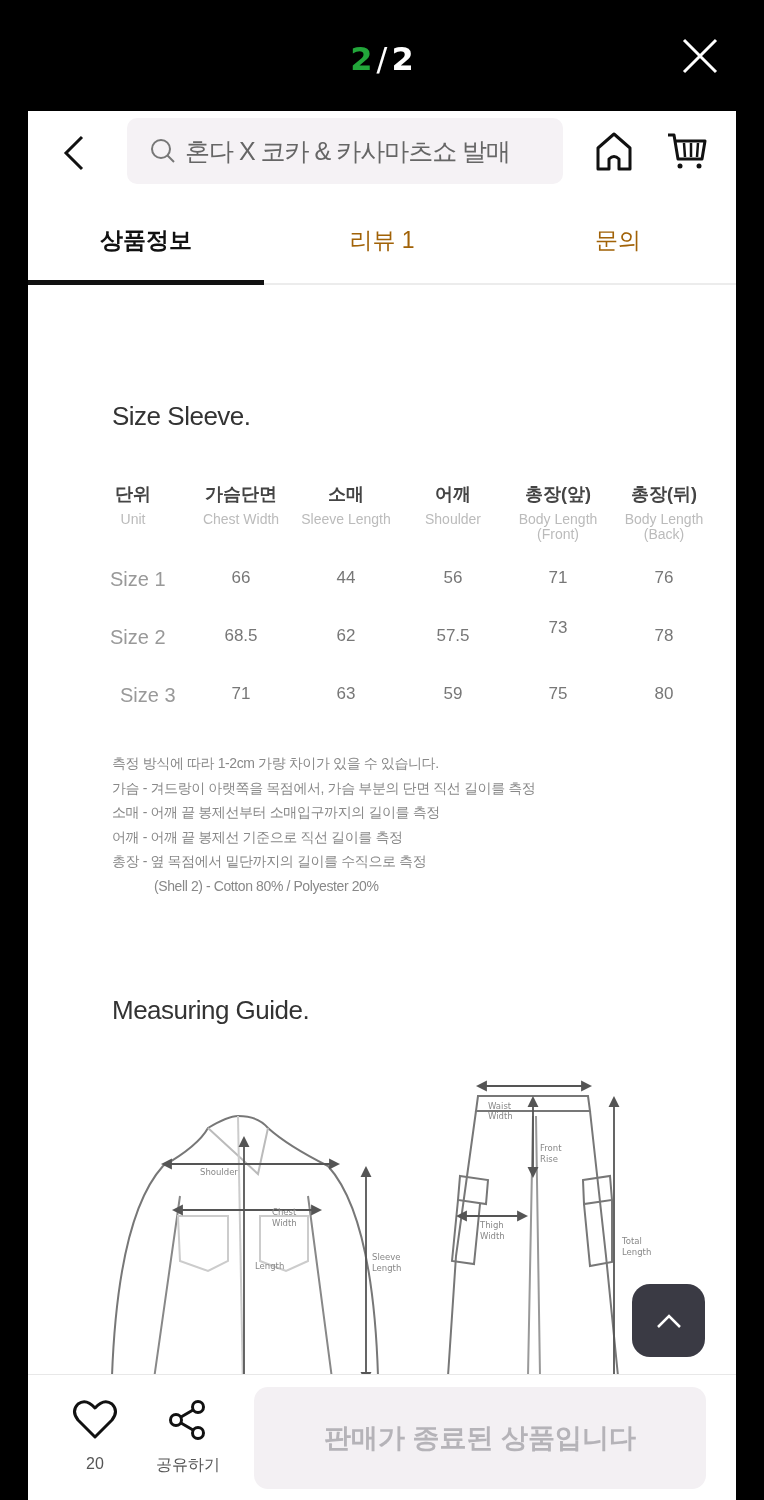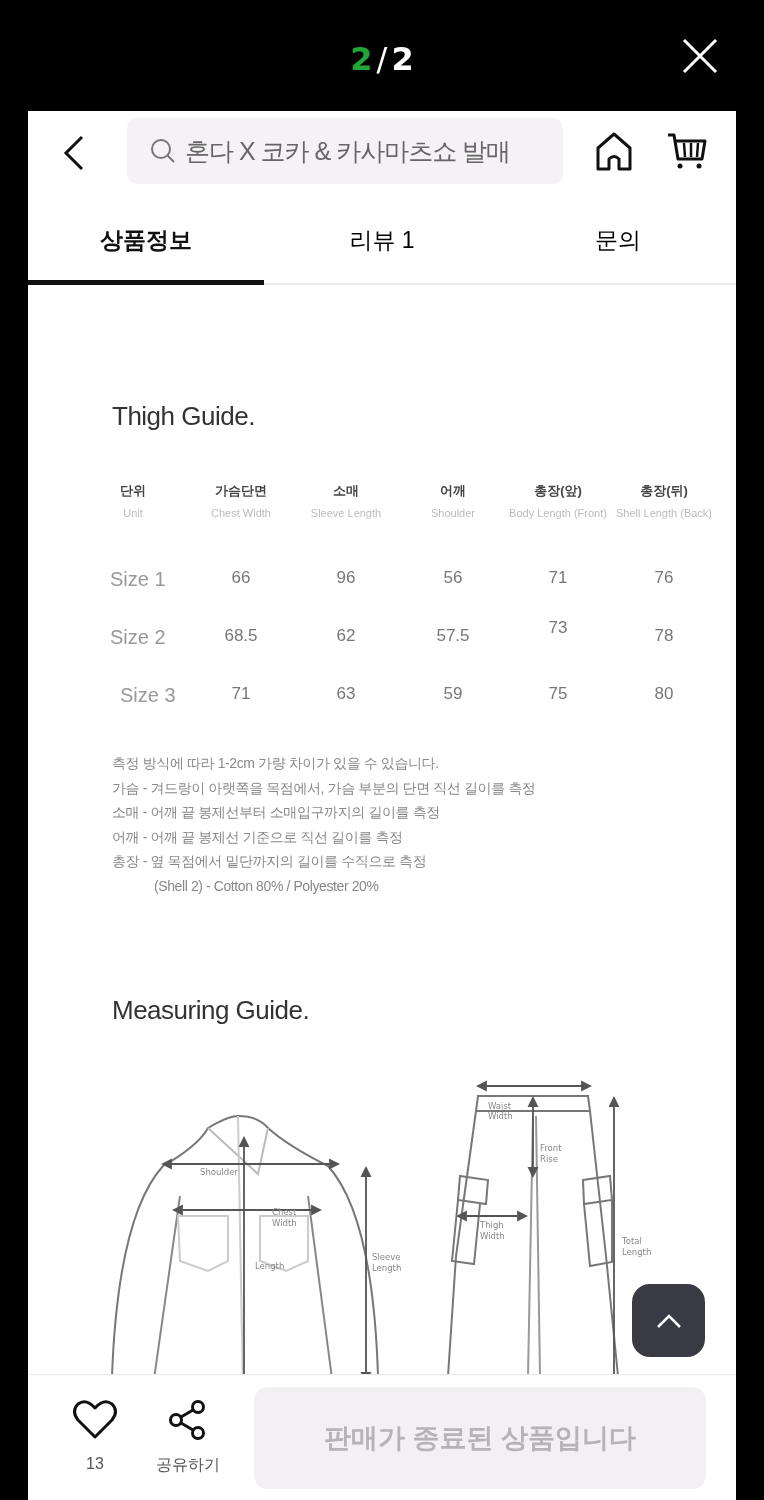--- a/index.html
+++ b/index.html
@@ -12,29 +12,29 @@
   .counter .sep { font-weight: normal; margin: 0 4px; }
   .close-btn { position: absolute; left: 680px; top: 36px; width: 40px; height: 40px; cursor: pointer; }
   .screen { position: absolute; left: 28px; top: 111px; width: 708px; height: 1389px; background: #fff; overflow: hidden; }
   .header { position: absolute; left: 0; top: 0; width: 708px; height: 84px; }
   .back-btn { position: absolute; left: 30px; top: 22px; width: 36px; height: 40px; cursor: pointer; }
   .search { position: absolute; left: 99px; top: 7px; width: 436px; height: 66px; background: #f5f2f5; border-radius: 10px; display: flex; align-items: center; padding-left: 22px; }
   .search .q { font-size: 25px; color: #666; margin-left: 8px; letter-spacing: -1px; }
   .home-btn { position: absolute; left: 566px; top: 20px; width: 40px; height: 42px; cursor: pointer; }
   .cart-btn { position: absolute; left: 638px; top: 20px; width: 42px; height: 40px; cursor: pointer; }
   .tabs { position: absolute; left: 0; top: 84px; width: 708px; height: 90px; border-bottom: 2px solid #ececec; }
-  .tab { position: absolute; top: 0; height: 90px; display: flex; align-items: center; justify-content: center; font-size: 23px; color: #000000; cursor: pointer; }
+  .tab { position: absolute; top: 0; height: 90px; display: flex; align-items: center; justify-content: center; font-size: 23px; color: #a16207; cursor: pointer; }
   .tab.active { color: #111; font-weight: bold; }
   .tab-underline { position: absolute; left: 0; top: 85px; width: 236px; height: 5px; background: #111; }
   .content { position: absolute; left: 0; top: 176px; width: 708px; }
   .section-title { position: absolute; left: 84px; font-size: 26px; color: #333; letter-spacing: -0.5px; }
   .size-table { position: absolute; left: 72px; top: 195px; width: 620px; }
   .th { position: absolute; text-align: center; width: 106px; }
-  .th .ko { font-size: 13px; color: #444; font-weight: bold; }
-  .th .en { font-size: 11px; color: #bbb; margin-top: 6px; line-height: 15px; }
+  .th .ko { font-size: 18px; color: #444; font-weight: bold; }
+  .th .en { font-size: 14px; color: #bbb; margin-top: 6px; line-height: 15px; }
   .row-label { position: absolute; font-size: 20px; color: #999; }
   .cell { position: absolute; width: 106px; text-align: center; font-size: 17px; color: #777; }
   .notes { position: absolute; left: 84px; top: 464px; font-size: 14px; color: #888; line-height: 24.6px; letter-spacing: -0.4px; }
   .notes .indent { padding-left: 42px; }
   .illus { position: absolute; left: 0; top: 965px; width: 708px; height: 420px; }
   .scroll-top { position: absolute; left: 604px; top: 1173px; width: 73px; height: 73px; background: #3a3a44; border-radius: 18px; cursor: pointer; display: flex; align-items: center; justify-content: center; }
   .bottom-bar { position: absolute; left: 0; top: 1263px; width: 708px; height: 126px; background: #fff; border-top: 1px solid #e8e8e8; }
   .like-btn { position: absolute; left: 40px; top: 24px; width: 54px; height: 80px; cursor: pointer; text-align: center; }
   .share-btn { position: absolute; left: 120px; top: 24px; width: 80px; height: 80px; cursor: pointer; text-align: center; }
   .btn-label { font-size: 16px; color: #555; margin-top: 10px; display: block; }
@@ -84,21 +84,21 @@
   </div>
 
   <div class="tabs">
     <div class="tab active" style="left:0;width:236px">상품정보</div>
     <div class="tab" style="left:236px;width:236px">리뷰 1</div>
     <div class="tab" style="left:472px;width:236px">문의</div>
     <div class="tab-underline"></div>
   </div>
 
   <div class="content">
-    <div class="section-title" style="top:114px">Thigh Guide.</div>
+    <div class="section-title" style="top:114px">Size Sleeve.</div>
 
     <div class="size-table">
       <div class="th" style="left:-20px;top:0">
           <div class="ko">단위</div>
           <div class="en">Unit</div>
         </div>
       <div class="th" style="left:88px;top:0">
           <div class="ko">가슴단면</div>
           <div class="en">Chest Width</div>
         </div>
@@ -109,26 +109,26 @@
       <div class="th" style="left:300px;top:0">
           <div class="ko">어깨</div>
           <div class="en">Shoulder</div>
         </div>
       <div class="th" style="left:405px;top:0">
           <div class="ko">총장(앞)</div>
           <div class="en">Body Length (Front)</div>
         </div>
       <div class="th" style="left:511px;top:0">
           <div class="ko">총장(뒤)</div>
-          <div class="en">Shell Length (Back)</div>
+          <div class="en">Body Length (Back)</div>
         </div>
 
       <div class="row-label" style="left:10px;top:86px">Size 1</div>
       <div class="cell" style="left:88px;top:86px">66</div>
-      <div class="cell" style="left:193px;top:86px">96</div>
+      <div class="cell" style="left:193px;top:86px">44</div>
       <div class="cell" style="left:300px;top:86px">56</div>
       <div class="cell" style="left:405px;top:86px">71</div>
       <div class="cell" style="left:511px;top:86px">76</div>
 
       <div class="row-label" style="left:10px;top:144px">Size 2</div>
       <div class="cell" style="left:88px;top:144px">68.5</div>
       <div class="cell" style="left:193px;top:144px">62</div>
       <div class="cell" style="left:300px;top:144px">57.5</div>
       <div class="cell" style="left:405px;top:136px">73</div>
       <div class="cell" style="left:511px;top:144px">78</div>
@@ -225,21 +225,21 @@
     <svg width="26" height="16" viewBox="0 0 26 16">
         <path d="M2 14 L13 3 L24 14" stroke="#fff" stroke-width="2.5" fill="none"></path>
       </svg>
   </div>
 
   <div class="bottom-bar">
     <div class="like-btn">
       <svg width="46" height="42" viewBox="0 0 46 42">
           <path d="M23 38 L6 21 Q-1 12 6 5 Q14 -1 23 9 Q32 -1 40 5 Q47 12 40 21 Z" stroke="#111" stroke-width="3" fill="none" stroke-linejoin="round"></path>
         </svg>
-      <span class="btn-label">13</span>
+      <span class="btn-label">20</span>
     </div>
     <div class="share-btn">
       <svg width="44" height="42" viewBox="0 0 44 42">
           <circle cx="32" cy="8" r="5.5" stroke="#111" stroke-width="3" fill="none"></circle>
           <circle cx="10" cy="21" r="5.5" stroke="#111" stroke-width="3" fill="none"></circle>
           <circle cx="32" cy="34" r="5.5" stroke="#111" stroke-width="3" fill="none"></circle>
           <path d="M15 18 L27 11 M15 24 L27 31" stroke="#111" stroke-width="3"></path>
         </svg>
       <span class="btn-label">공유하기</span>
     </div>

